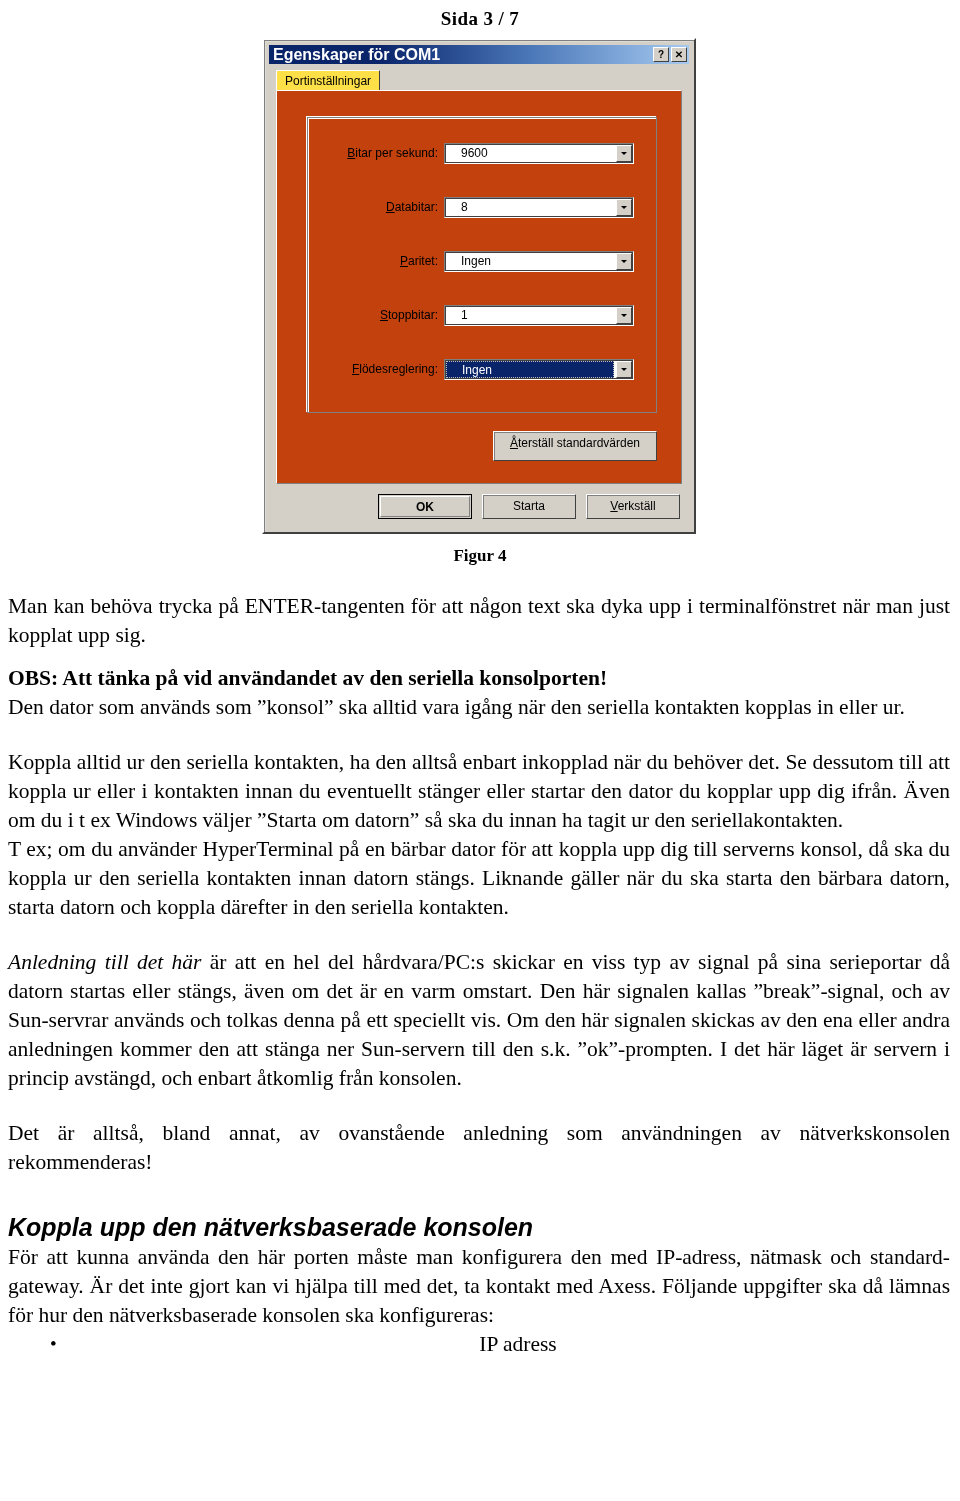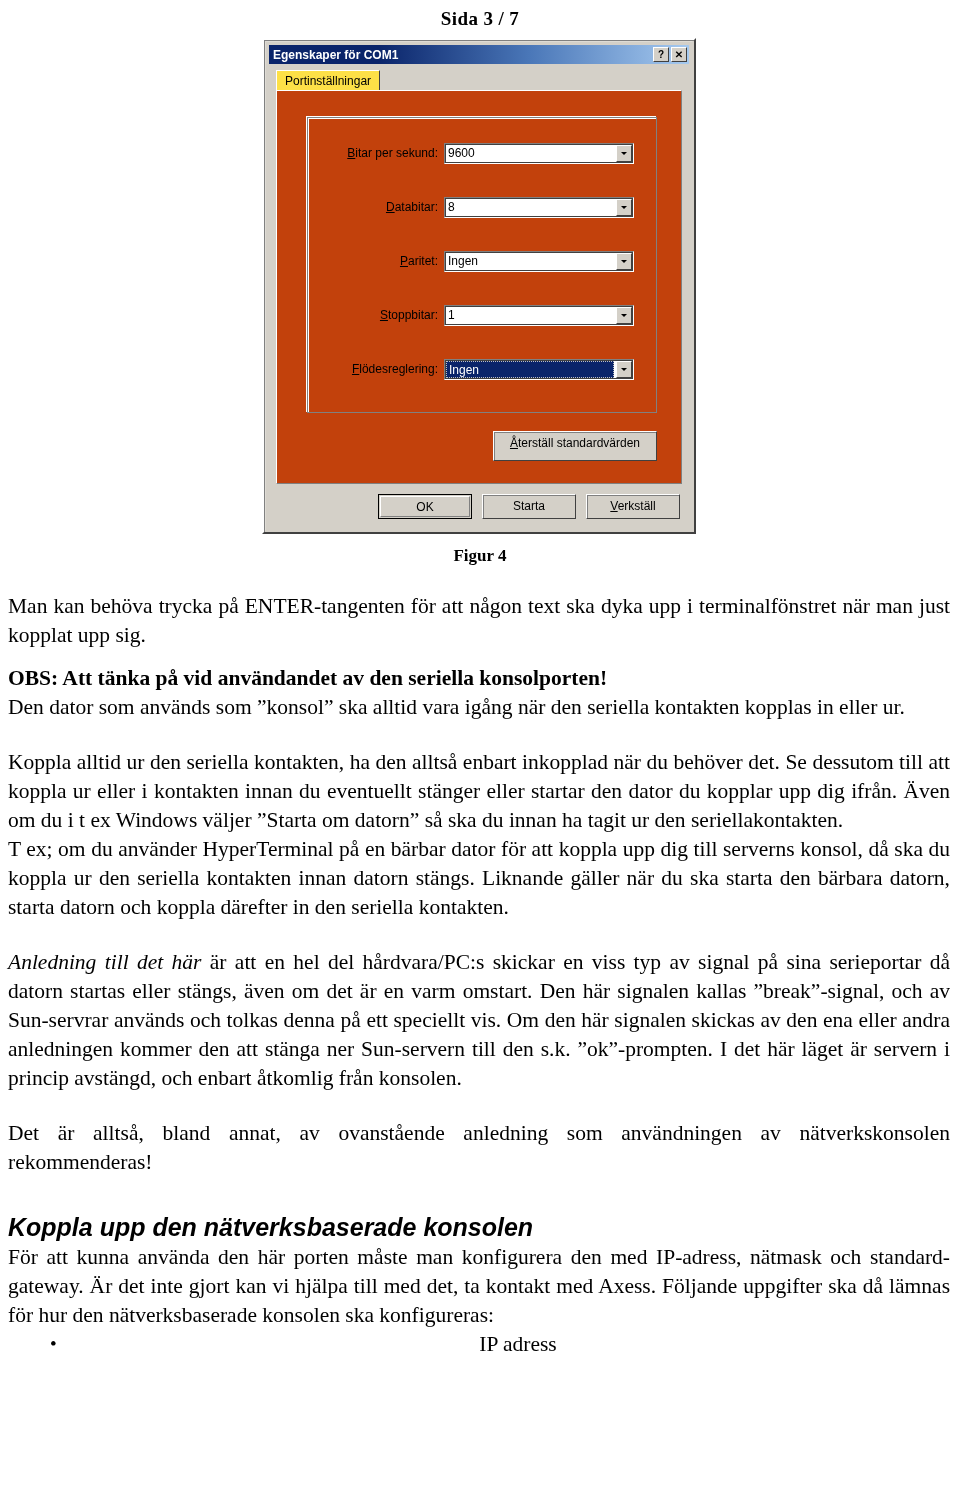--- a/index.html
+++ b/index.html
@@ -43,21 +43,21 @@
     border: 1px solid #d4d0c8;
     border-top-color: #dfdcd5;
     border-left-color: #dfdcd5;
   }
   .titlebar {
     position: absolute; left: 3px; right: 3px; top: 3px; height: 19px;
     background: linear-gradient(to right, #0a246a 0%, #0a246a 26%, #4a77b8 62%, #a6caf0 100%);
     display: flex; align-items: center;
   }
   .titlebar-text {
-    color: #ffffff; font-weight: bold; font-size: 12px;
+    color: #ffffff; font-weight: bold; font-size: 16px;
     padding-left: 4px; white-space: nowrap; flex: 1;
   }
   .title-btns { display: flex; gap: 2px; padding-right: 2px; }
   .title-btn {
     width: 16px; height: 15px;
     background: #d4d0c8;
     border-top: 1px solid #ffffff; border-left: 1px solid #ffffff;
     border-right: 1px solid #404040; border-bottom: 1px solid #404040;
     font-size: 10px; font-weight: bold; line-height: 13px;
     text-align: center; color: #000;
@@ -100,21 +100,21 @@
   }
   .field-label u { text-decoration: underline; }
   .combo {
     width: 190px; height: 21px; display: flex;
     background: #ffffff;
     border-top: 1px solid #808080; border-left: 1px solid #808080;
     border-right: 1px solid #ffffff; border-bottom: 1px solid #ffffff;
     outline: 1px solid #404040; outline-offset: -2px;
   }
   .combo-val {
-    flex: 1; font-size: 12px; line-height: 19px; padding-left: 3px;
+    flex: 1; font-size: 12px; line-height: 19px; padding-left: 16px;
     white-space: nowrap; overflow: hidden;
     font-family: "Liberation Sans", sans-serif;
   }
   .combo.selected .combo-val {
     background: #0a246a; color: #ffffff;
     outline: 1px dotted #c0c0c0; outline-offset: -1px;
     margin: 1px;
   }
   .combo-arrow {
     width: 16px; margin: 1px;
@@ -150,20 +150,21 @@
   .btn-default {
     border: 1px solid #000000;
     box-shadow: none;
     position: relative;
   }
   .btn-default span.inner {
     position: absolute; inset: 1px;
     border-top: 1px solid #ffffff; border-left: 1px solid #ffffff;
     border-right: 1px solid #808080; border-bottom: 1px solid #808080;
     line-height: 21px;
+    font-weight: bold;
   }
 
   .figure-caption {
     text-align: center;
     font-family: "Liberation Serif", serif;
     font-weight: bold; font-size: 17px;
     margin-top: 4px;
   }
 
   

